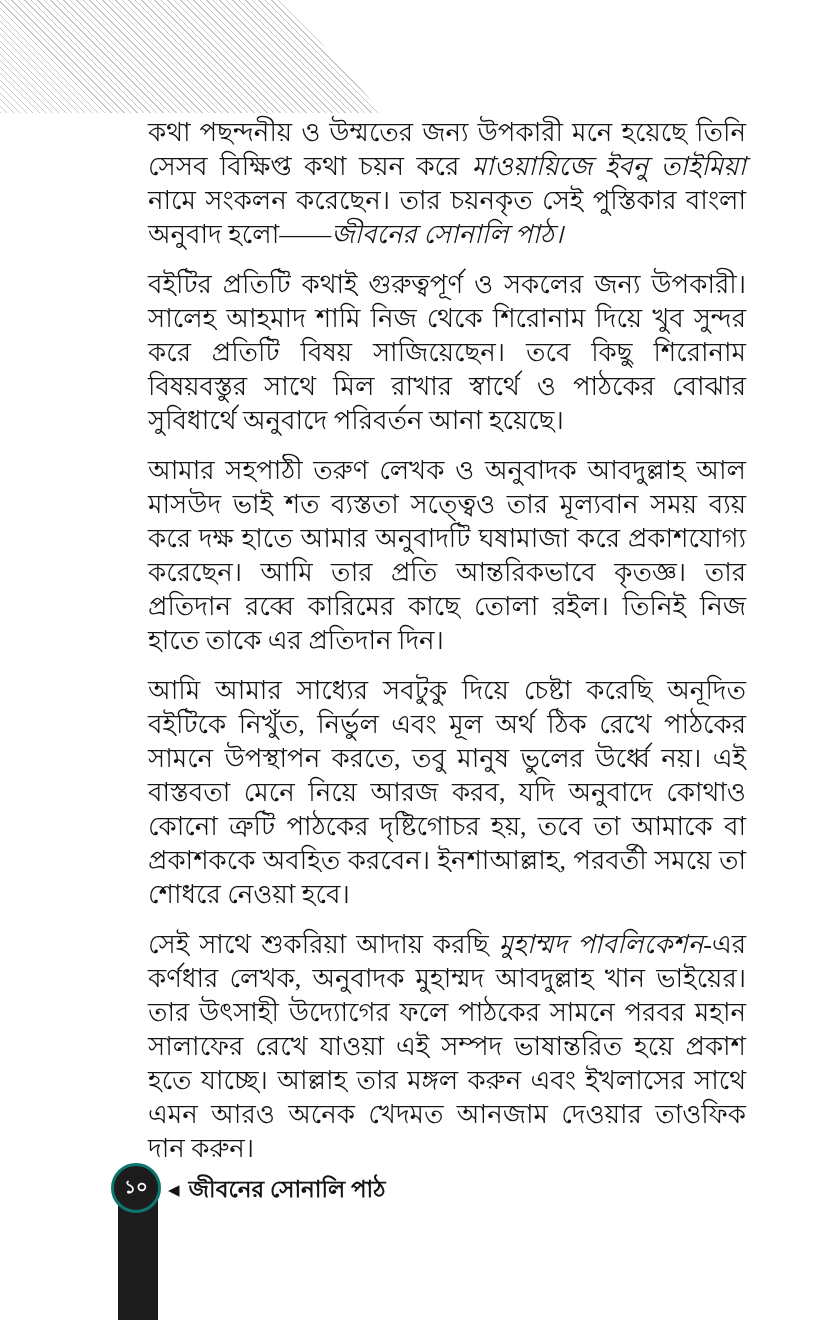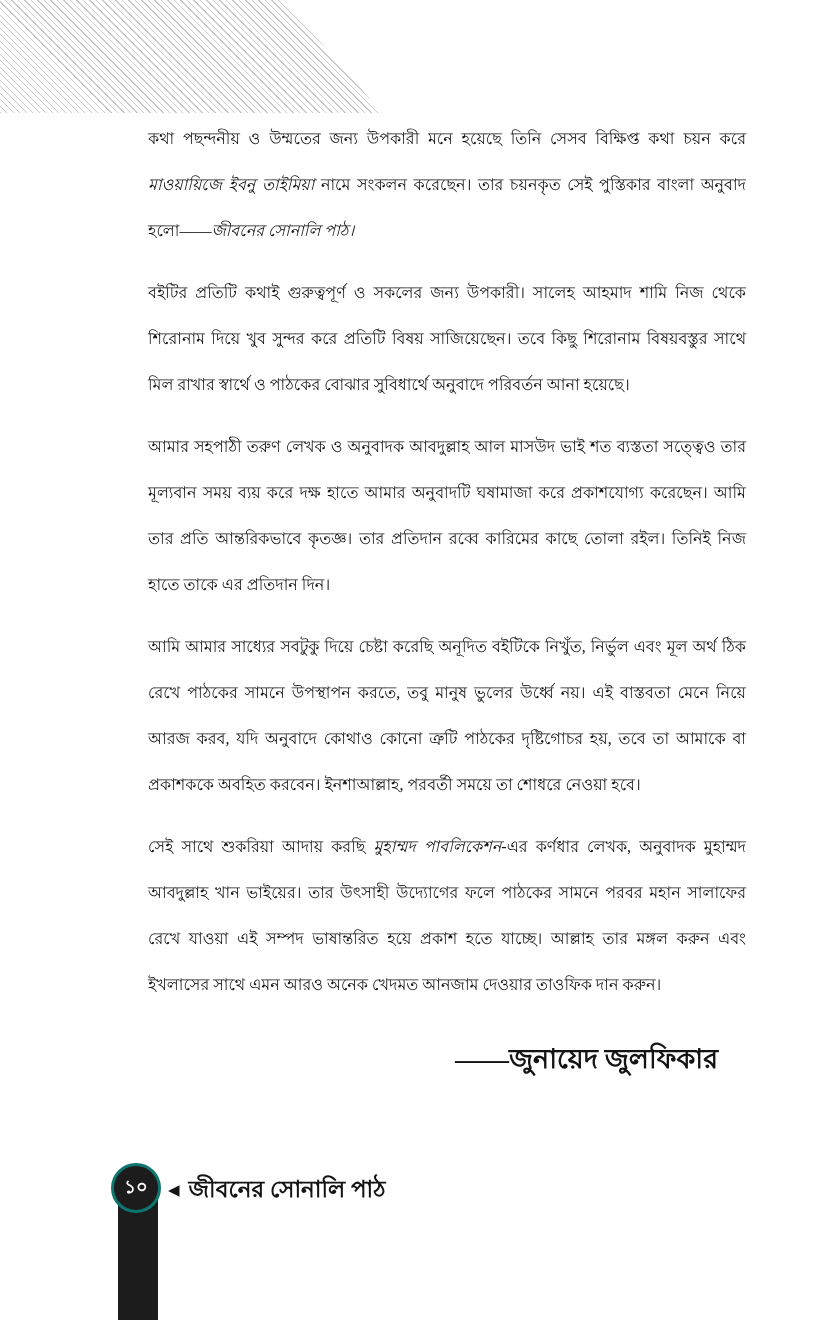--- a/index.html
+++ b/index.html
@@ -24,21 +24,21 @@
       transparent 4.6px
     );
   }
 
   
   .text-block {
     position: absolute; left: 148px; top: 116px; width: 598px;
   }
   .para {
     margin: 0 0 16px 0;
-    font-size: 16px; line-height: 46px;
+    font-size: 26px; line-height: 34px;
     text-align: justify; text-align-last: left;
   }
   .para em { font-style: italic; }
 
   .signature { margin-top: 34px; text-align: right; padding-right: 28px; }
   .sig-name { font-weight: bold; font-size: 27px; line-height: 34px; }
   .sig-date { font-size: 22px; line-height: 30px; margin-top: 6px; }
 
   
   .footer-bar {
@@ -71,21 +71,20 @@
   <div class="text-block">
     <div>
         <p class="para"><span>কথা পছন্দনীয় ও উম্মতের জন্য উপকারী মনে হয়েছে তিনি সেসব বিক্ষিপ্ত কথা চয়ন করে </span><em>মাওয়ায়িজে ইবনু তাইমিয়া</em><span> নামে সংকলন করেছেন। তার চয়নকৃত সেই পুস্তিকার বাংলা অনুবাদ হলো——</span><em>জীবনের সোনালি পাঠ।</em></p>
         <p class="para"><span>বইটির প্রতিটি কথাই গুরুত্বপূর্ণ ও সকলের জন্য উপকারী। সালেহ আহমাদ শামি নিজ থেকে শিরোনাম দিয়ে খুব সুন্দর করে প্রতিটি বিষয় সাজিয়েছেন। তবে কিছু শিরোনাম বিষয়বস্তুর সাথে মিল রাখার স্বার্থে ও পাঠকের বোঝার সুবিধার্থে অনুবাদে পরিবর্তন আনা হয়েছে।</span></p>
         <p class="para"><span>আমার সহপাঠী তরুণ লেখক ও অনুবাদক আবদুল্লাহ আল মাসউদ ভাই শত ব্যস্ততা সত্ত্বেও তার মূল্যবান সময় ব্যয় করে দক্ষ হাতে আমার অনুবাদটি ঘষামাজা করে প্রকাশযোগ্য করেছেন। আমি তার প্রতি আন্তরিকভাবে কৃতজ্ঞ। তার প্রতিদান রব্বে কারিমের কাছে তোলা রইল। তিনিই নিজ হাতে তাকে এর প্রতিদান দিন।</span></p>
         <p class="para"><span>আমি আমার সাধ্যের সবটুকু দিয়ে চেষ্টা করেছি অনূদিত বইটিকে নিখুঁত, নির্ভুল এবং মূল অর্থ ঠিক রেখে পাঠকের সামনে উপস্থাপন করতে, তবু মানুষ ভুলের উর্ধ্বে নয়। এই বাস্তবতা মেনে নিয়ে আরজ করব, যদি অনুবাদে কোথাও কোনো ত্রুটি পাঠকের দৃষ্টিগোচর হয়, তবে তা আমাকে বা প্রকাশককে অবহিত করবেন। ইনশাআল্লাহ, পরবর্তী সময়ে তা শোধরে নেওয়া হবে।</span></p>
         <p class="para"><span>সেই সাথে শুকরিয়া আদায় করছি </span><em>মুহাম্মদ পাবলিকেশন</em><span>-এর কর্ণধার লেখক, অনুবাদক মুহাম্মদ আবদুল্লাহ খান ভাইয়ের। তার উৎসাহী উদ্যোগের ফলে পাঠকের সামনে পরবর মহান সালাফের রেখে যাওয়া এই সম্পদ ভাষান্তরিত হয়ে প্রকাশ হতে যাচ্ছে। আল্লাহ তার মঙ্গল করুন এবং ইখলাসের সাথে এমন আরও অনেক খেদমত আনজাম দেওয়ার তাওফিক দান করুন।</span></p>
       </div>
 
     <div class="signature">
-      <div class="sig-name">——জুনায়েদ জুলফিকার</div>
     </div>
   </div>
 
   <div class="footer-bar"></div>
 
   <div class="footer-circle">
     <span>১০</span>
   </div>
 
   <div class="footer-title">

